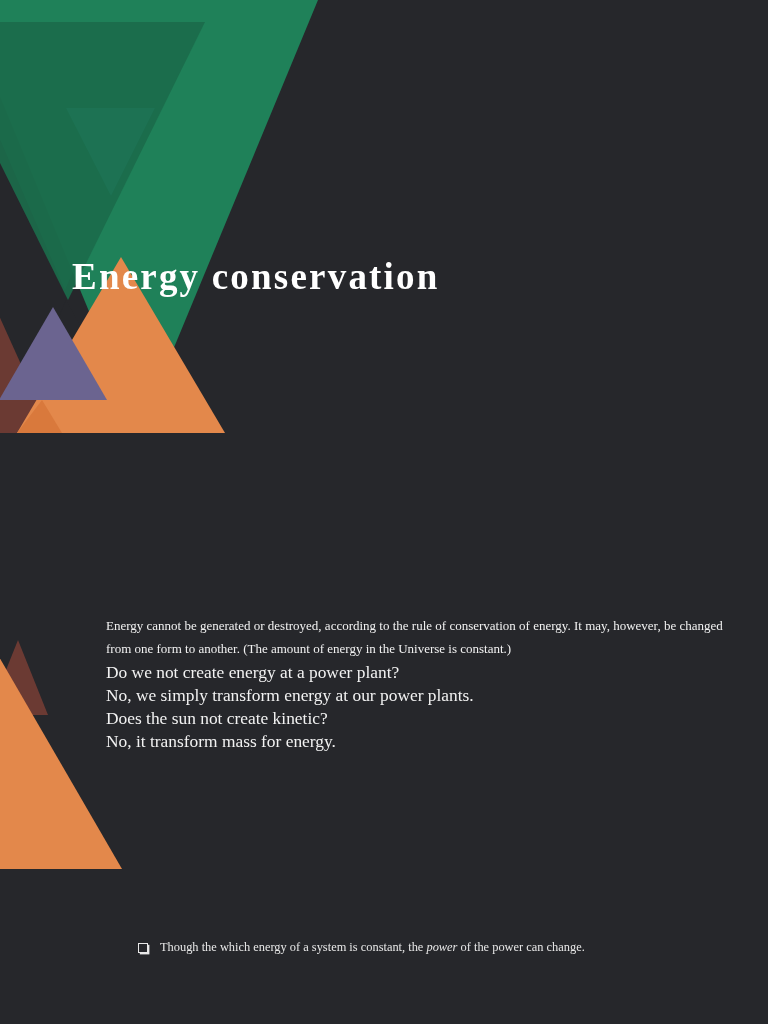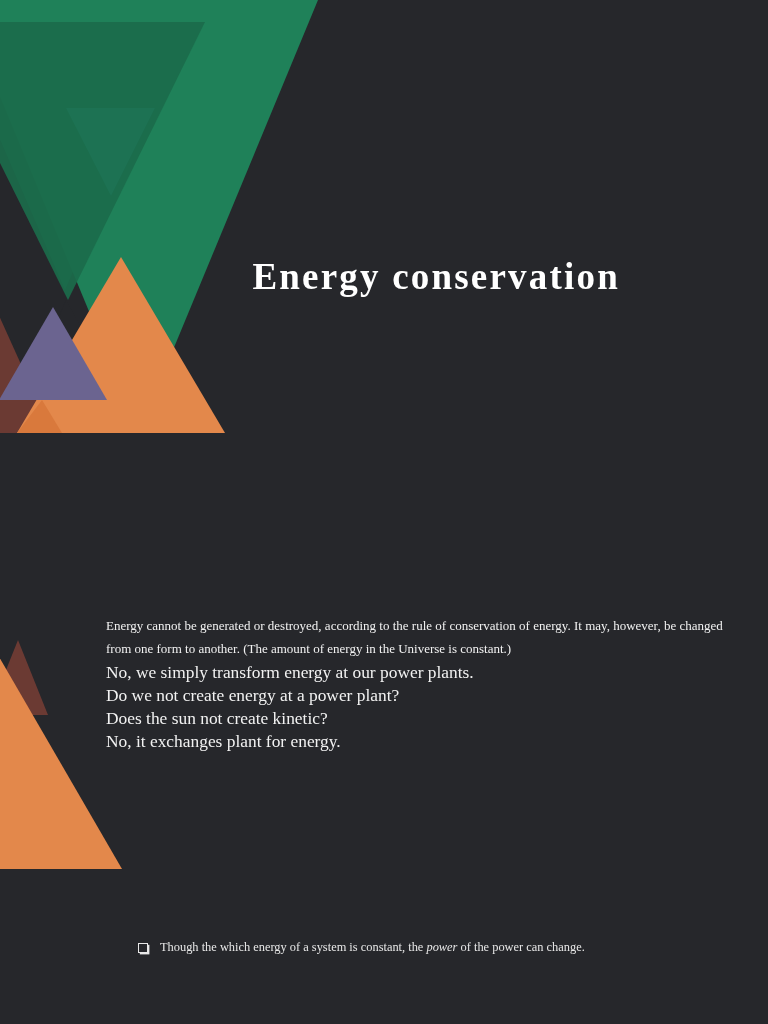--- a/index.html
+++ b/index.html
@@ -29,22 +29,22 @@
     height: 1024px;
     pointer-events: none;
   }
 
   
   .title-block {
     position: absolute;
     left: 0;
     top: 232px;
     width: 620px;
-    text-align: right;
-    padding-left: 108px;
+    text-align: left;
+    padding-left: 72px;
     box-sizing: border-box;
   }
   .slide-title {
     display: inline-block;
     color: #ffffff;
     font-family: "Liberation Serif", "DejaVu Serif", serif;
     font-weight: bold;
     font-size: 37px;
     letter-spacing: 2.2px;
     line-height: 1.1;
@@ -154,24 +154,24 @@
     <polygon points="-2,655 122,869 -126,869" fill="#e3884b"></polygon>
   </svg>
 
   <div class="title-block">
     <h1 class="slide-title">Energy conservation</h1>
   </div>
 
 
   <div class="body-block">
     <p class="body-para">Energy cannot be generated or destroyed, according to the rule of conservation of energy. It may, however, be changed from one form to another.  (The amount of energy in the Universe is constant.)</p>
+    <p class="body-line">Do we not create energy at a power plant?</p>
     <p class="body-line">No, we simply transform energy at our power plants.</p>
-    <p class="body-line">Do we not create energy at a power plant?</p>
     <p class="body-line">Does the sun not  create kinetic?</p>
-    <p class="body-line">No, it exchanges plant for energy.</p>
+    <p class="body-line">No, it transform mass for energy.</p>
   </div>
 
   <div class="bullets-block">
 
     <div class="bullet-item">
       <span class="bullet-marker"></span>
       <span class="bullet-text"><span>Though the which energy of a system is constant, the </span><i>power</i><span> of the power can change.</span></span>
     </div>
 
 

